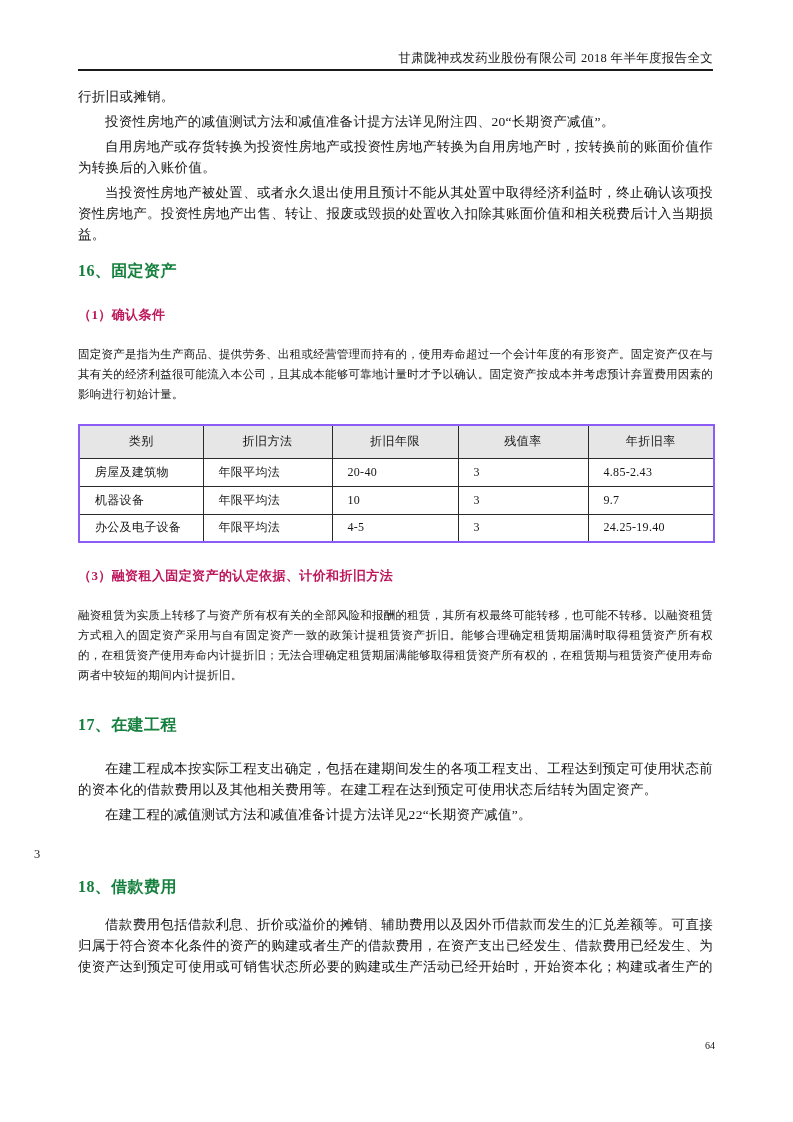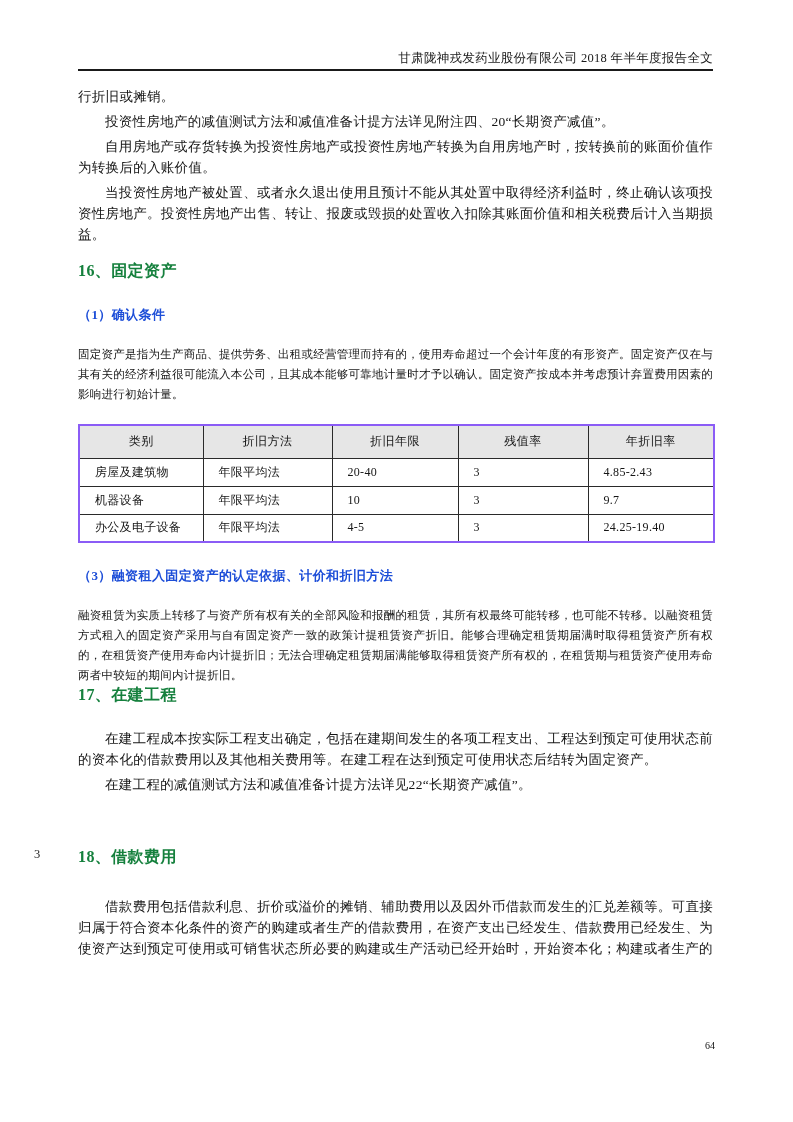--- a/index.html
+++ b/index.html
@@ -53,36 +53,36 @@
 
   .h-section {
     font-size: 16px;
     font-weight: bold;
     color: #15803d;
     letter-spacing: 0.4px;
   }
   .h-sub {
     font-size: 13px;
     font-weight: bold;
-    color: #1d4ed8;
+    color: #be185d;
     letter-spacing: 0.4px;
   }
 
   .mt-intro { margin-top: 15px; }
   .mt-s16   { margin-top: 16px; }
   .mt-sub1  { margin-top: 24px; }
   .mt-b1    { margin-top: 20px; }
   .mt-sub2  { margin-top: 24px; }
   .mt-table { margin-top: 20px; }
   .mt-sub3  { margin-top: 24px; }
   .mt-b3    { margin-top: 20px; }
-  .mt-s17   { }
+  .mt-s17   { margin-top: 30px; }
   .mt-p17   { margin-top: 22px; }
   .mt-s18   { margin-top: 52px; }
-  .mt-p18   { margin-top: 28px; }
+  .mt-p18   { margin-top: 16px; }
 
   table.depr {
     width: 635px;
     border-collapse: collapse;
     table-layout: fixed;
     font-size: 12px;
     color: #151515;
     border: 2px solid #8b5cf6;
   }
   table.depr th, table.depr td {

